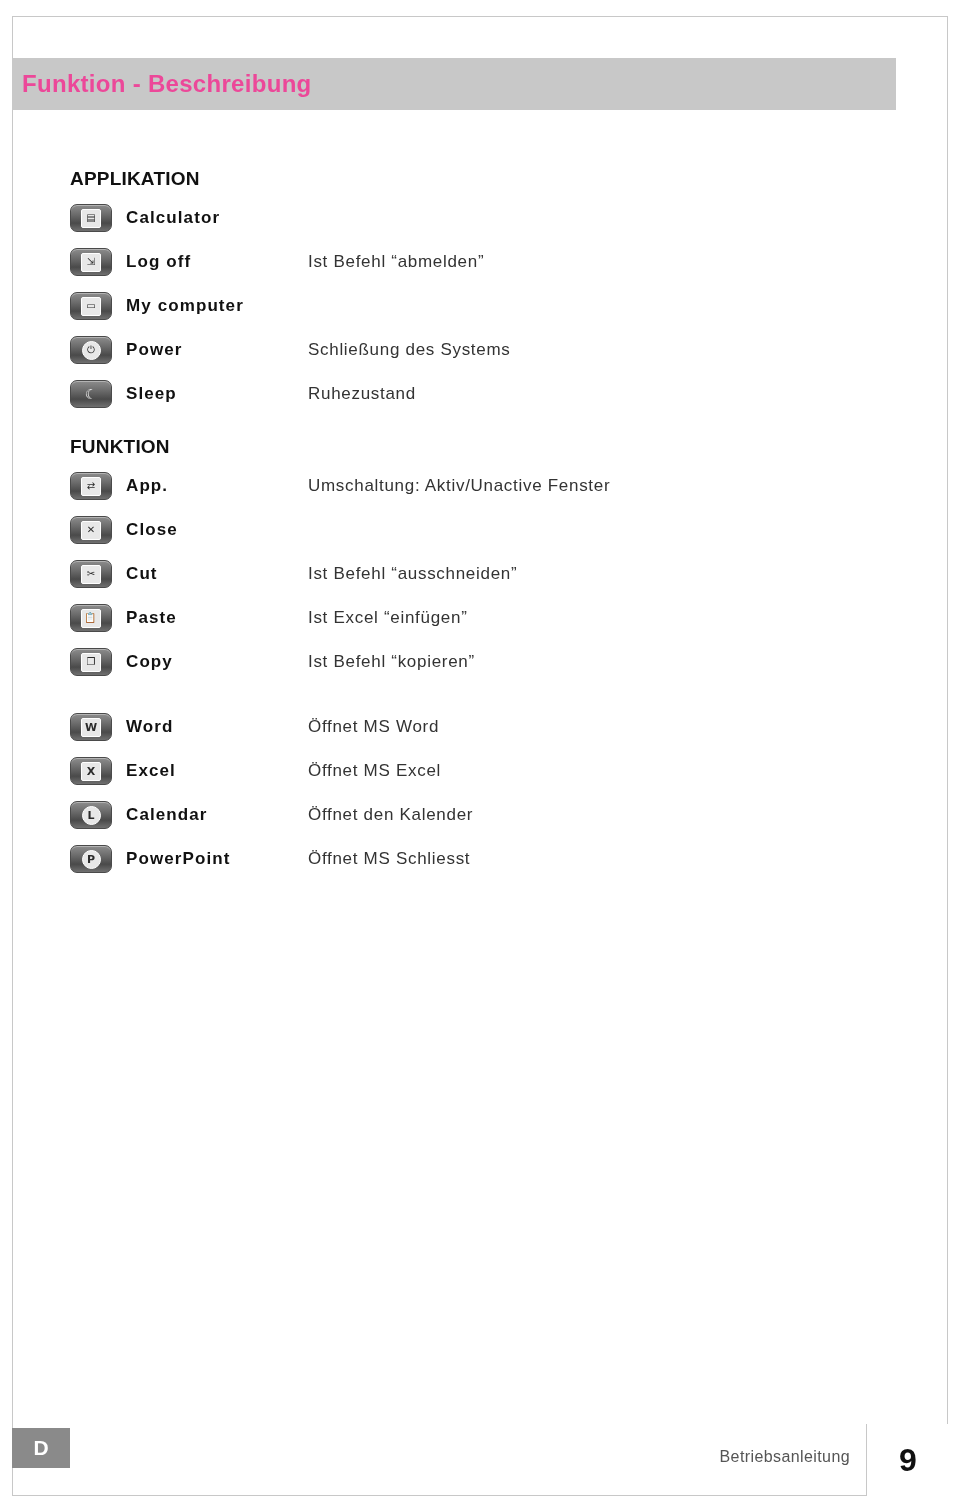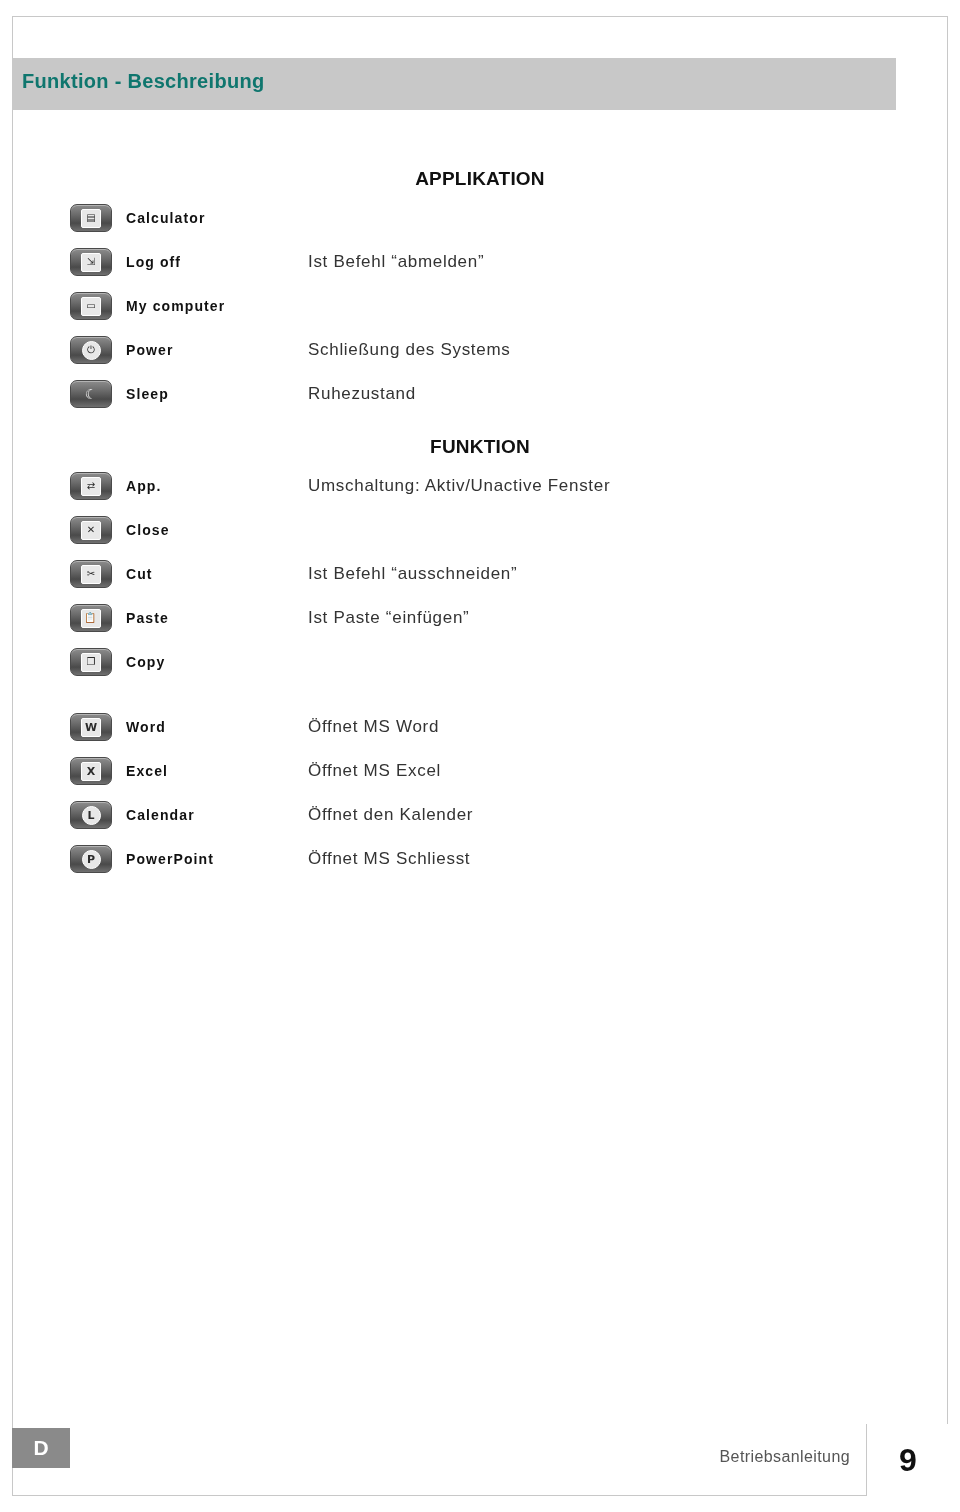--- a/index.html
+++ b/index.html
@@ -33,24 +33,24 @@
     left: 12px;
     top: 58px;
     width: 884px;
     height: 52px;
     background: #c8c8c8;
   }
   .header-title {
     position: absolute;
     left: 22px;
     top: 70px;
-    font-size: 20px;
+    font-size: 24px;
     font-weight: bold;
     letter-spacing: 0.3px;
-    color: #0f766e;
+    color: #ec4899;
   }
 
   
   .content {
     position: absolute;
     left: 0;
     top: 0;
     width: 960px;
   }
 
@@ -58,39 +58,38 @@
     position: absolute;
     left: 70px;
     width: 820px;
   }
   .section-title {
     font-size: 19px;
     font-weight: bold;
     color: #111;
     margin-bottom: 6px;
     letter-spacing: 0.2px;
-    text-align: center;
   }
 
   .row {
     display: flex;
     align-items: center;
     height: 44px;
   }
   .icon-cell {
     width: 56px;
     flex: 0 0 56px;
     display: flex;
     align-items: center;
     justify-content: flex-start;
   }
   .label-cell {
     width: 182px;
     flex: 0 0 182px;
-    font-size: 14px;
+    font-size: 17px;
     font-weight: bold;
     letter-spacing: 1.1px;
     color: #111;
   }
   .desc-cell {
     flex: 1 1 auto;
     font-size: 17px;
     letter-spacing: 0.7px;
     color: #333;
   }
@@ -274,30 +273,31 @@
       <div class="desc-cell">Ist Befehl “ausschneiden”</div>
     </div>
 
     <div class="row">
       <div class="icon-cell">
         <div class="key">
             <span class="glyph">📋</span>
           </div>
       </div>
       <div class="label-cell">Paste</div>
-      <div class="desc-cell">Ist Paste “einfügen”</div>
+      <div class="desc-cell">Ist Excel “einfügen”</div>
     </div>
 
     <div class="row">
       <div class="icon-cell">
         <div class="key">
             <span class="glyph">❐</span>
           </div>
       </div>
       <div class="label-cell">Copy</div>
+      <div class="desc-cell">Ist Befehl “kopieren”</div>
     </div>
   </div>
 
   <div class="section" style="top:705px;">
 
     <div class="row">
       <div class="icon-cell">
         <div class="key">
             <span class="glyph letter">W</span>
           </div>

